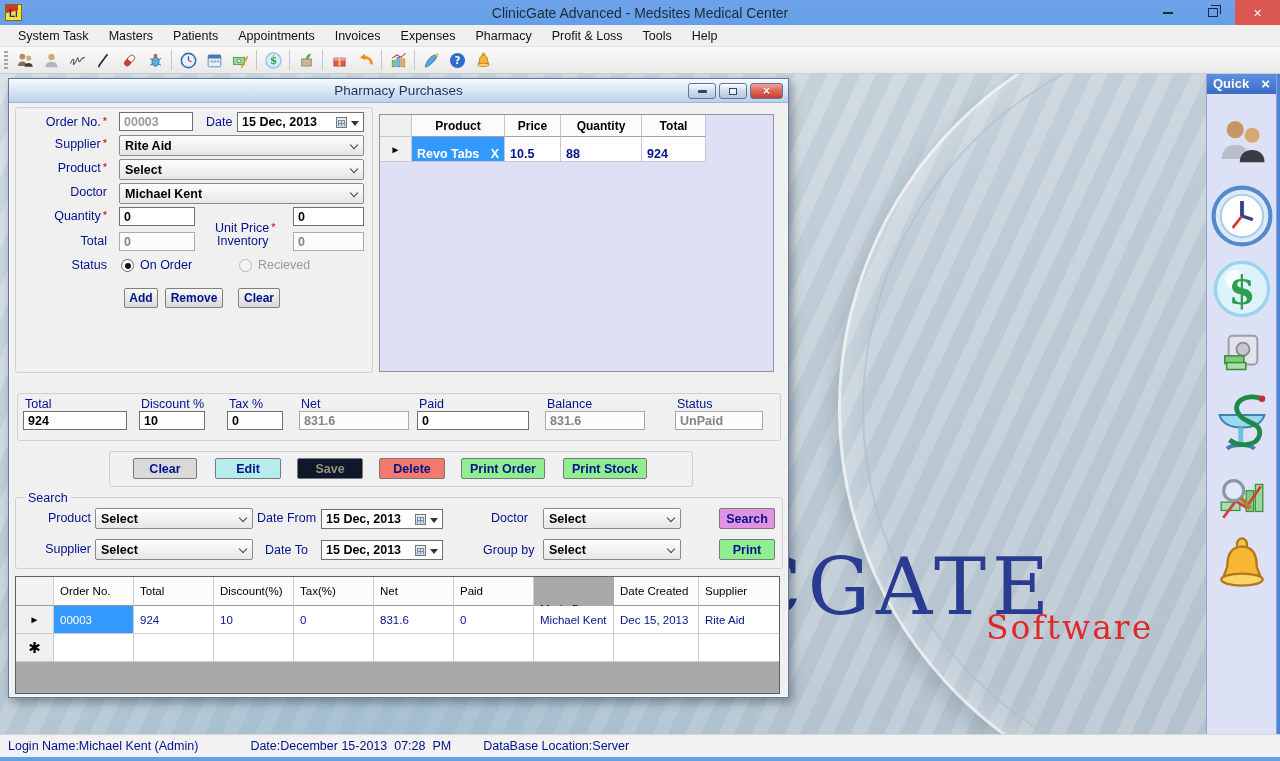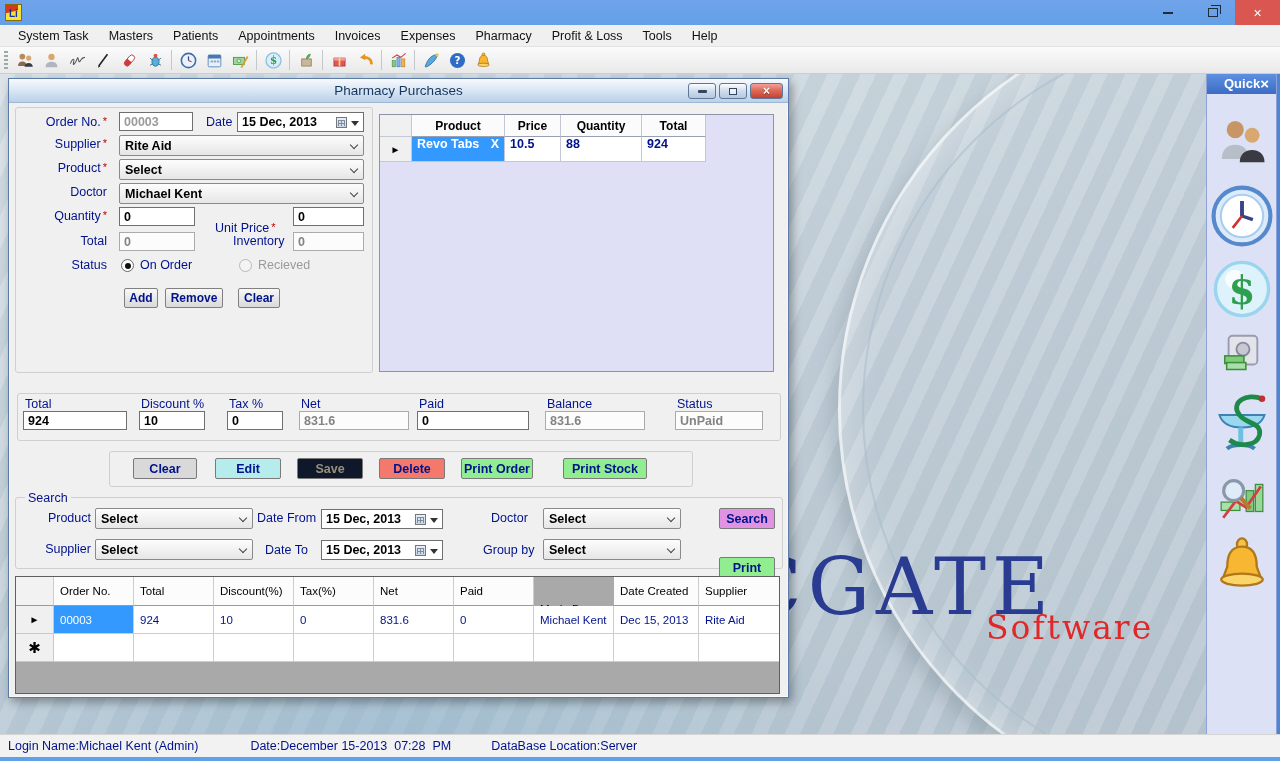--- a/index.html
+++ b/index.html
@@ -49,21 +49,21 @@
   .watermark { position:absolute; left:742px; top:468px; color:#2A3B92;
     font-family:"DejaVu Serif", serif; font-size:78px; letter-spacing:6px; }
   .watermark-sub { position:absolute; left:986px; top:534px; color:#E02828;
     font-family:"DejaVu Serif", serif; font-size:33px; letter-spacing:2px; }
   .right-edge { position:absolute; right:0; top:0; width:3px; height:660px; background:#4C84D8; }
 
   
   .quick { position:absolute; left:1206px; top:-2px; width:71px; height:663px;
     background:#DDE1F6; border:1px solid #8FA2D8; }
   .quick-head { height:21px; background:linear-gradient(#5E92E2,#3C6CC4); color:#fff;
-    display:flex; align-items:center; justify-content:space-between; padding:0 17px; }
+    display:flex; align-items:center; justify-content:space-between; padding:0 6px; }
   .quick-title { font-size:13px; font-weight:bold; }
   .quick-x { font-size:15px; font-weight:bold; color:#fff; line-height:1; }
   .quick-icons { display:flex; flex-direction:column; align-items:center; padding-top:12px; }
   .qicon { display:flex; align-items:center; justify-content:center; }
 
   
   .statusbar { position:absolute; left:0; top:734px; width:1280px; height:23px; background:#F2F2F2;
     border-top:1px solid #D5D5D5; display:flex; align-items:center; }
   .status-item { color:#00128B; font-size:12.5px; white-space:pre; }
   .bottom-edge { position:absolute; left:0; top:757px; width:1280px; height:4px; background:#5FA0E8; }
@@ -119,21 +119,21 @@
     color:#00128B; font-weight:bold; font-size:12.5px; display:flex; align-items:center; justify-content:center; }
 
   
   .igrid { position:absolute; left:370px; top:35px; width:395px; height:258px;
     background:#DFE0F6; border:1px solid #8C93A8; }
   .igrid .hrow { display:flex; height:22px; }
   .igrid .hcell { background:#FBFBFB; border-right:1px solid #C3C7D6; border-bottom:1px solid #9AA0B4;
     font-weight:bold; font-size:12px; color:#000; display:flex; align-items:center; justify-content:center; }
   .igrid .drow { display:flex; height:25px; }
   .igrid .dcell { background:#fff; border-right:1px solid #C3C7D6; border-bottom:1px solid #C3C7D6;
-    font-weight:bold; font-size:12.5px; color:#00128B; display:flex; align-items:flex-start; padding-left:5px; }
+    font-weight:bold; font-size:12.5px; color:#00128B; display:flex; align-items:flex-end; padding-left:5px; }
   .selcell { background:#F0F0F0 !important; border-right:1px solid #C3C7D6; border-bottom:1px solid #C3C7D6;
     display:flex; align-items:center; justify-content:center; color:#000; }
   .cell-selected { background:#3399FF !important; color:#fff !important; }
 
   
   .ogrid { position:absolute; left:6px; top:497px; width:765px; height:118px; background:#A9A9A9; border:1px solid #5F5F5F; overflow:hidden; }
   .ogrid .hrow { display:flex; height:29px; }
   .ogrid .hcell { background:#FCFCFC; border-right:1px solid #CDCDCD; border-bottom:1px solid #9A9A9A;
     font-size:11.5px; color:#000; display:flex; align-items:center; padding-left:6px; line-height:1.05; }
   .ogrid .drow { display:flex; height:28px; }
@@ -142,20 +142,21 @@
   .arrow-mark { font-size:10px; color:#000; }
   .star-mark { font-size:15px; color:#000; }
 </style>
 </head>
 <body>
 
 <div id="app">
 
   <div class="titlebar">
     <div class="app-icon"></div>
+    <div class="title-text">ClinicGate Advanced - Medsites Medical Center</div>
     <div class="win-ctrls">
       <div class="wbtn">
           <span class="glyph-min"></span>
         </div>
       <div class="wbtn">
           <span class="glyph-restore"></span>
         </div>
       <div class="wbtn close">
           <span class="glyph-x">×</span>
         </div>
@@ -419,21 +420,21 @@
           <span class="chev"></span>
         </div>
 
       <div class="lbl right" style="left:20px; top:130px; width:78px;"><span>Quantity</span><span class="star">*</span></div>
       <input class="tb" style="left: 110px; top: 128px; width: 76px;" value="0">
       <div class="lbl" style="left:206px; top:142px;"><span>Unit Price</span><span class="star">*</span></div>
       <input class="tb" style="left: 284px; top: 128px; width: 71px;" value="0">
 
       <div class="lbl right" style="left:28px; top:155px; width:70px;">Total</div>
       <input class="tb dis" style="left: 110px; top: 153px; width: 76px;" readonly="" value="0">
-      <div class="lbl" style="left:224px; top:155px;">Inventory</div>
+      <div class="lbl" style="left:208px; top:155px;">Inventory</div>
       <input class="tb dis" style="left: 284px; top: 153px; width: 71px;" readonly="" value="0">
 
       <div class="lbl right" style="left:28px; top:179px; width:70px;">Status</div>
       <div class="radio sel" style="left:112px; top:180px;"></div>
       <div class="lbl" style="left:131px; top:179px;">On Order</div>
       <div class="radio off" style="left:230px; top:180px;"></div>
       <div class="lbl dim" style="left:249px; top:179px;">Recieved</div>
 
       <div class="sbtn" style="left:115px; top:209px; width:34px;">Add</div>
       <div class="sbtn" style="left:156px; top:209px; width:58px;">Remove</div>
@@ -475,21 +476,21 @@
       <div class="lbl" style="left:538px; top:318px;">Balance</div>
       <input class="tb dis" style="left: 536px; top: 332px; width: 100px;" readonly="" value="831.6">
       <div class="lbl" style="left:668px; top:318px;">Status</div>
       <input class="tb dis" style="left: 666px; top: 332px; width: 88px;" readonly="" value="UnPaid">
 
       <div class="groupbox" style="left:100px; top:372px; width:584px; height:36px;"></div>
       <div class="abtn" style="left:124px; top:379px; width:64px; background:#D9D9D9;">Clear</div>
       <div class="abtn" style="left:206px; top:379px; width:66px; background:#B7ECEC;">Edit</div>
       <div class="abtn" style="left:288px; top:379px; width:66px; background:#0f172a; color:#97917B;">Save</div>
       <div class="abtn" style="left:370px; top:379px; width:66px; background:#F4786B;">Delete</div>
-      <div class="abtn" style="left:452px; top:379px; width:72px; background:#90EE90;">Print Order</div>
+      <div class="abtn" style="left:452px; top:379px; width:84px; background:#90EE90;">Print Order</div>
       <div class="abtn" style="left:554px; top:379px; width:84px; background:#90EE90;">Print Stock</div>
 
       <div class="groupbox" style="left:6px; top:418px; width:768px; height:72px;"></div>
       <div class="lbl" style="left:16px; top:412px; background:#F0F0F0; padding:0 3px;">Search</div>
 
       <div class="lbl right" style="left:30px; top:432px; width:52px;">Product</div>
       <div class="combo" style="left:86px; top:429px; width:158px;">
           <span>Select</span>
           <span class="chev"></span>
         </div>
@@ -515,21 +516,21 @@
       <div class="datec" style="left:312px; top:461px; width:122px;">
           <span>15 Dec, 2013</span>
           <span class="cal"></span>
           <span class="darr"></span>
         </div>
       <div class="lbl" style="left:474px; top:464px;">Group by</div>
       <div class="combo" style="left:534px; top:460px; width:138px;">
           <span>Select</span>
           <span class="chev"></span>
         </div>
-      <div class="abtn" style="left:710px; top:460px; width:56px; background:#90EE90;margin-top:18px;">Print</div>
+      <div class="abtn" style="left:710px; top:460px; width:56px; background:#90EE90;">Print</div>
 
       <div class="ogrid">
         <div class="hrow">
           <div class="hcell" style="width:38px; background:#F2F2F2;"></div>
           <div class="hcell" style="width:80px;">Order No.</div>
           <div class="hcell" style="width:80px;">Total</div>
           <div class="hcell" style="width:80px;">Discount(%)</div>
           <div class="hcell" style="width:80px;">Tax(%)</div>
           <div class="hcell" style="width:80px;">Net</div>
           <div class="hcell" style="width:80px;">Paid</div>
@@ -565,17 +566,17 @@
           <div class="dcell" style="width:85px;"></div>
           <div class="dcell" style="width:80px; border-right:none;"></div>
         </div>
       </div>
     </div>
   </div>
 
   <div class="statusbar">
     <span class="status-item" style="margin-left:8px;">Login Name:Michael Kent (Admin)</span>
     <span class="status-item" style="margin-left:52px;">Date:December 15-2013  07:28  PM</span>
-    <span class="status-item" style="margin-left:40px;">DataBase Location:Server</span>
+    <span class="status-item" style="margin-left:32px;">DataBase Location:Server</span>
   </div>
   <div class="bottom-edge"></div>
 
 </div>
 
 </body></html>

